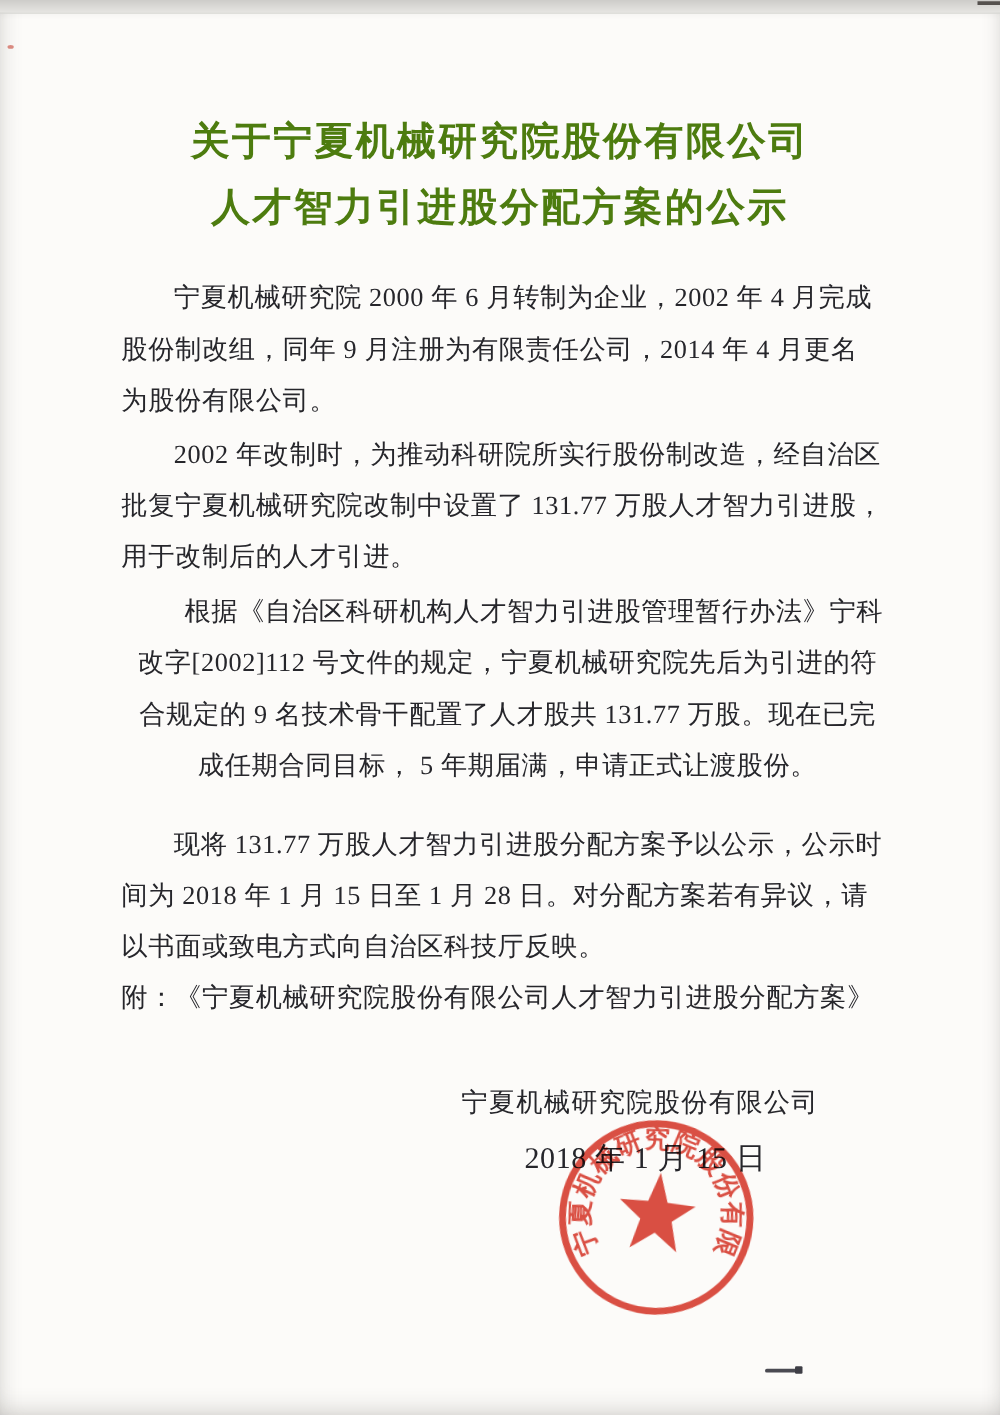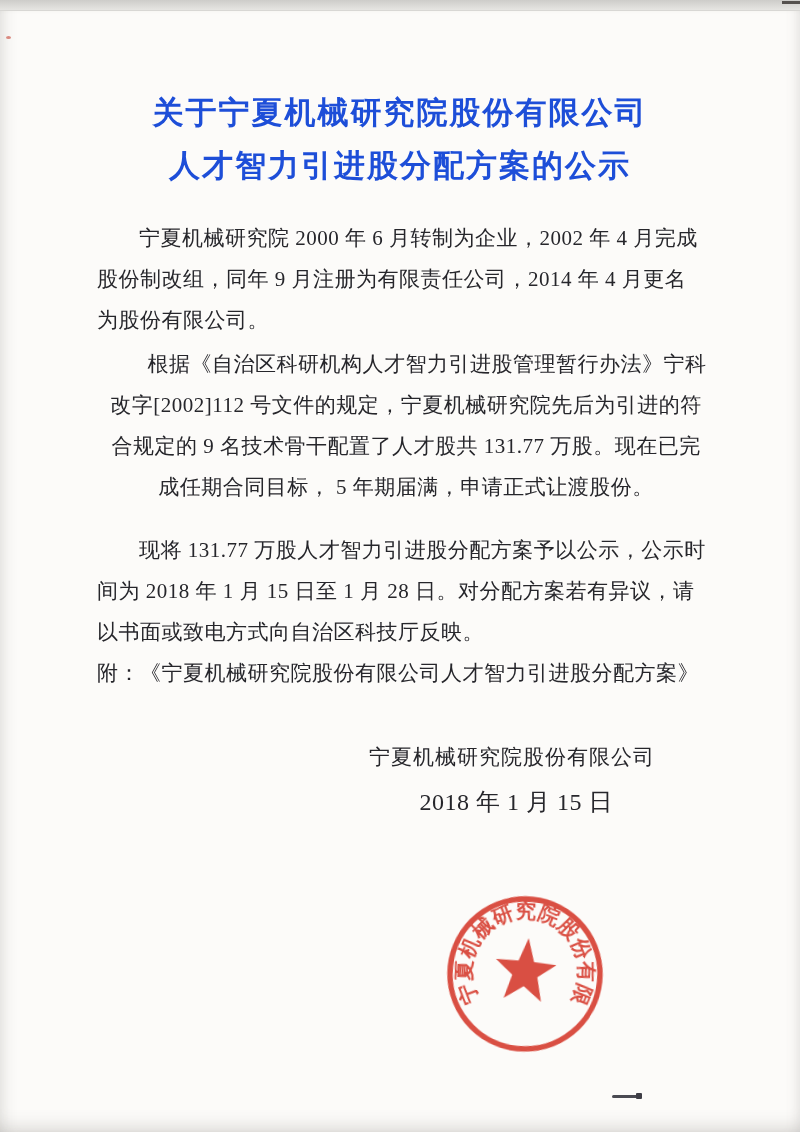--- a/index.html
+++ b/index.html
@@ -26,21 +26,21 @@
     border-bottom:1px solid #d8d7d4;
   }
   .doc-title{
     padding-top:86px;
     text-align:center;
     font-size:31px;
     line-height:53px;
     font-weight:700;
     letter-spacing:2px;
     white-space:pre-line;
-    color:#1d4ed8;
+    color:#4d7c0f;
   }
   .body-text{
     width:618px;
     margin:26px 0 0 97px;
     font-size:21px;
     line-height:41px;
     letter-spacing:.5px;
   }
   .para{
     white-space:pre-line;
@@ -110,20 +110,23 @@
   <div class="speck-red"></div>
   <div class="corner-mark"></div>
 
   <div class="doc-title">关于宁夏机械研究院股份有限公司
 人才智力引进股分配方案的公示</div>
 
   <div class="body-text">
     <p class="para p1">宁夏机械研究院 2000 年 6 月转制为企业，2002 年 4 月完成
 股份制改组，同年 9 月注册为有限责任公司，2014 年 4 月更名
 为股份有限公司。</p>
+    <p class="para p2">2002 年改制时，为推动科研院所实行股份制改造，经自治区
+批复宁夏机械研究院改制中设置了 131.77 万股人才智力引进股，
+用于改制后的人才引进。</p>
     <p class="para p3">根据《自治区科研机构人才智力引进股管理暂行办法》宁科
 改字[2002]112 号文件的规定，宁夏机械研究院先后为引进的符
 合规定的 9 名技术骨干配置了人才股共 131.77 万股。现在已完
 成任期合同目标， 5 年期届满，申请正式让渡股份。</p>
     <p class="para p4">现将 131.77 万股人才智力引进股分配方案予以公示，公示时
 间为 2018 年 1 月 15 日至 1 月 28 日。对分配方案若有异议，请
 以书面或致电方式向自治区科技厅反映。</p>
 
     <div class="attachment-line">附：《宁夏机械研究院股份有限公司人才智力引进股分配方案》</div>
 

